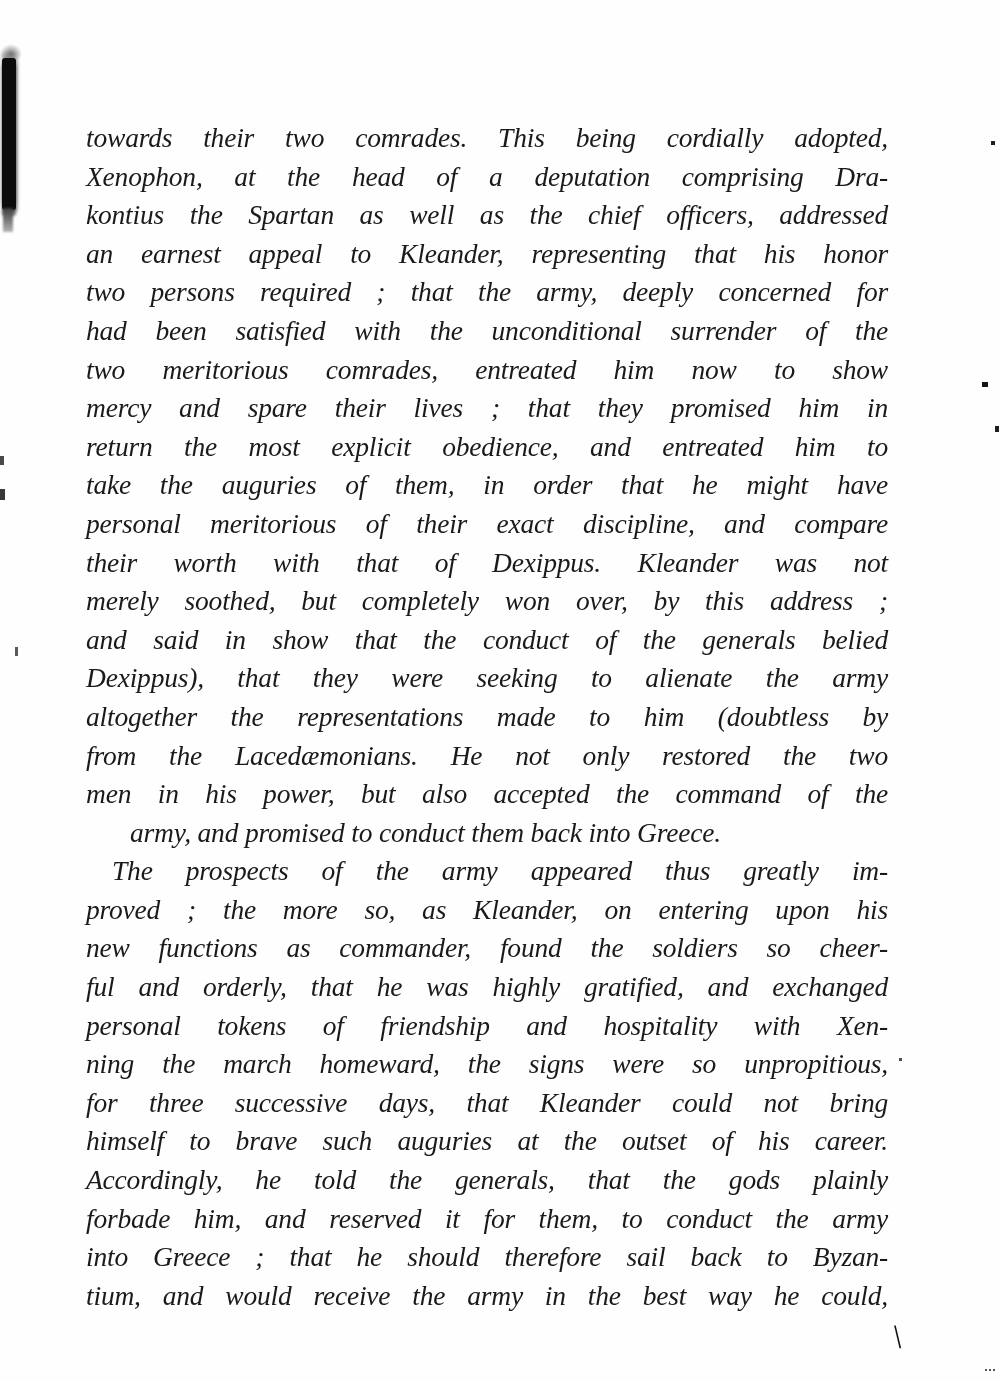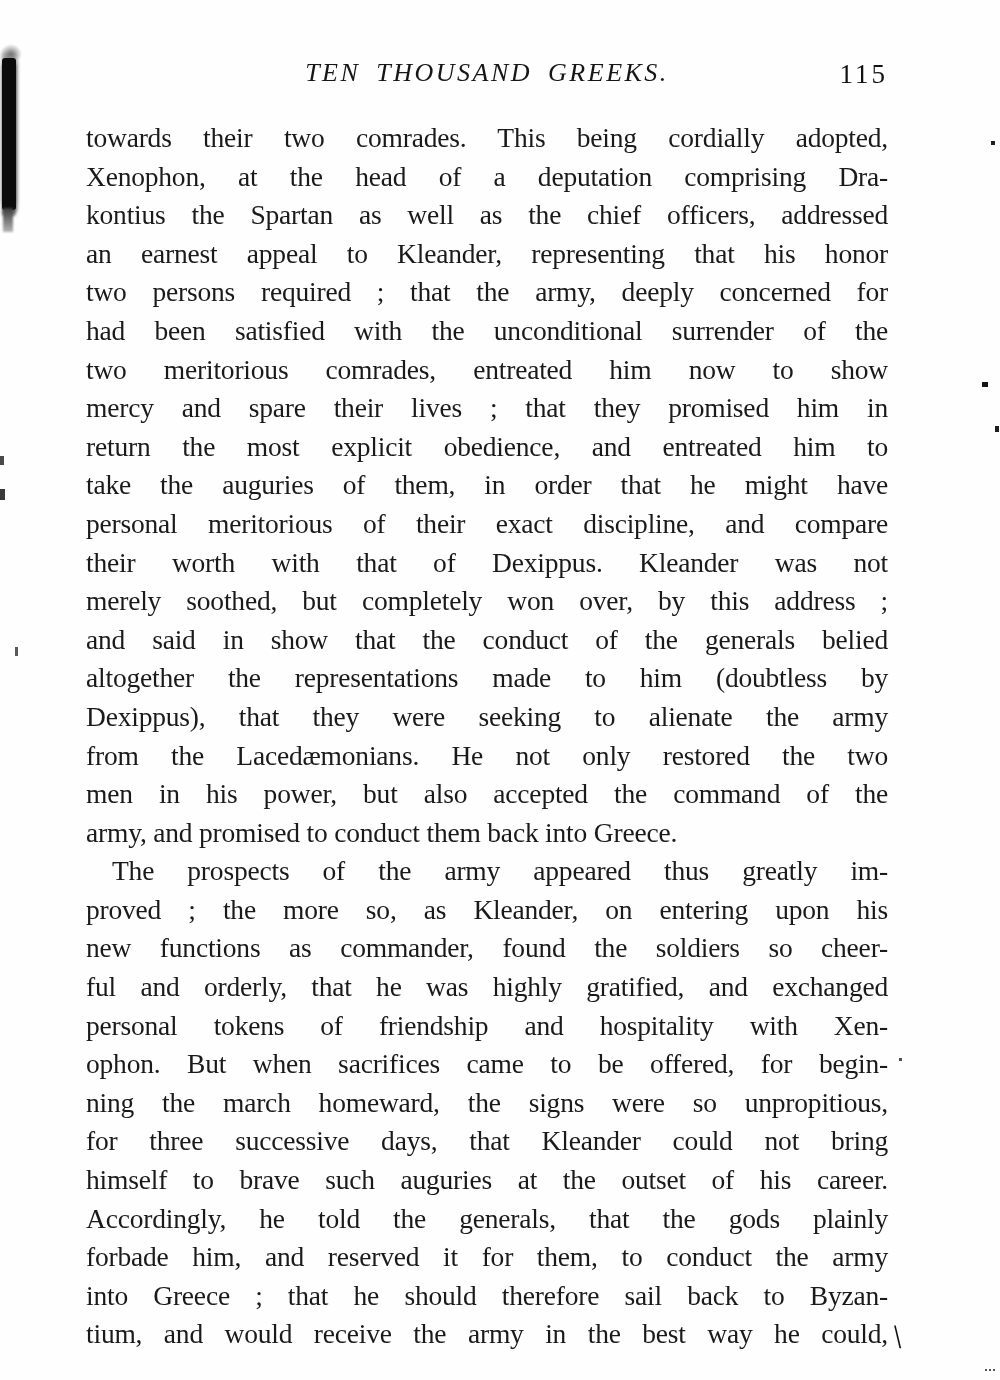--- a/index.html
+++ b/index.html
@@ -54,22 +54,23 @@
     line-height: 38.6px;
     letter-spacing: -0.2px;
   }
   .paragraph { margin: 0; padding: 0; }
   .line {
     white-space: nowrap;
     text-align: justify;
     text-align-last: justify;
     text-justify: inter-word;
     height: 38.6px;
+    font-style: italic;
   }
-  .line.para-end { text-align-last: left; }
+  .line.para-end { text-align-last: left; margin-left: 44px; }
   .line.first-indent { padding-left: 26px; }
 
   
   .band {
     position: absolute;
     left: 2px;
     top: 58px;
     width: 14px;
     height: 152px;
     background: #0c0c0c;
@@ -123,54 +124,49 @@
 </style>
 </head>
 <body>
 
 <div class="page">
 
   <div class="band-top-fuzz"></div>
   <div class="band"></div>
   <div class="band-tail"></div>
 
-  <header class="running-head">
-    <span class="head-title">TEN THOUSAND GREEKS.</span>
-    <span class="page-num">115</span>
-  </header>
 
   <main class="body-text">
       <div class="paragraph">
         <div class="line">towards their two comrades.  This being cordially adopted,</div>
         <div class="line">Xenophon, at the head of a deputation comprising Dra-</div>
         <div class="line">kontius the Spartan as well as the chief officers, addressed</div>
         <div class="line">an earnest appeal to Kleander, representing that his honor</div>
         <div class="line">two persons required ; that the army, deeply concerned for</div>
         <div class="line">had been satisfied with the unconditional surrender of the</div>
         <div class="line">two meritorious comrades, entreated him now to show</div>
         <div class="line">mercy and spare their lives ; that they promised him in</div>
         <div class="line">return the most explicit obedience, and entreated him to</div>
         <div class="line">take the auguries of them, in order that he might have</div>
         <div class="line">personal meritorious of their exact discipline, and compare</div>
         <div class="line">their worth with that of Dexippus.  Kleander was not</div>
         <div class="line">merely soothed, but completely won over, by this address ;</div>
         <div class="line">and said in show that the conduct of the generals belied</div>
+        <div class="line">Dexippus), that they were seeking to alienate the army</div>
         <div class="line">altogether the representations made to him (doubtless by</div>
-        <div class="line">Dexippus), that they were seeking to alienate the army</div>
         <div class="line">from the Lacedæmonians.  He not only restored the two</div>
         <div class="line">men in his power, but also accepted the command of the</div>
         <div class="line para-end">army, and promised to conduct them back into Greece.</div>
       </div>
       <div class="paragraph">
         <div class="line first-indent">The prospects of the army appeared thus greatly im-</div>
         <div class="line">proved ; the more so, as Kleander, on entering upon his</div>
         <div class="line">new functions as commander, found the soldiers so cheer-</div>
         <div class="line">ful and orderly, that he was highly gratified, and exchanged</div>
         <div class="line">personal tokens of friendship and hospitality with Xen-</div>
-        <div class="line">ophon.  But when sacrifices came to be offered, for begin-</div>
         <div class="line">ning the march homeward, the signs were so unpropitious,</div>
         <div class="line">for three successive days, that Kleander could not bring</div>
         <div class="line">himself to brave such auguries at the outset of his career.</div>
         <div class="line">Accordingly, he told the generals, that the gods plainly</div>
         <div class="line">forbade him, and reserved it for them, to conduct the army</div>
         <div class="line">into Greece ; that he should therefore sail back to Byzan-</div>
         <div class="line">tium, and would receive the army in the best way he could,</div>
       </div>
     </main>
 

